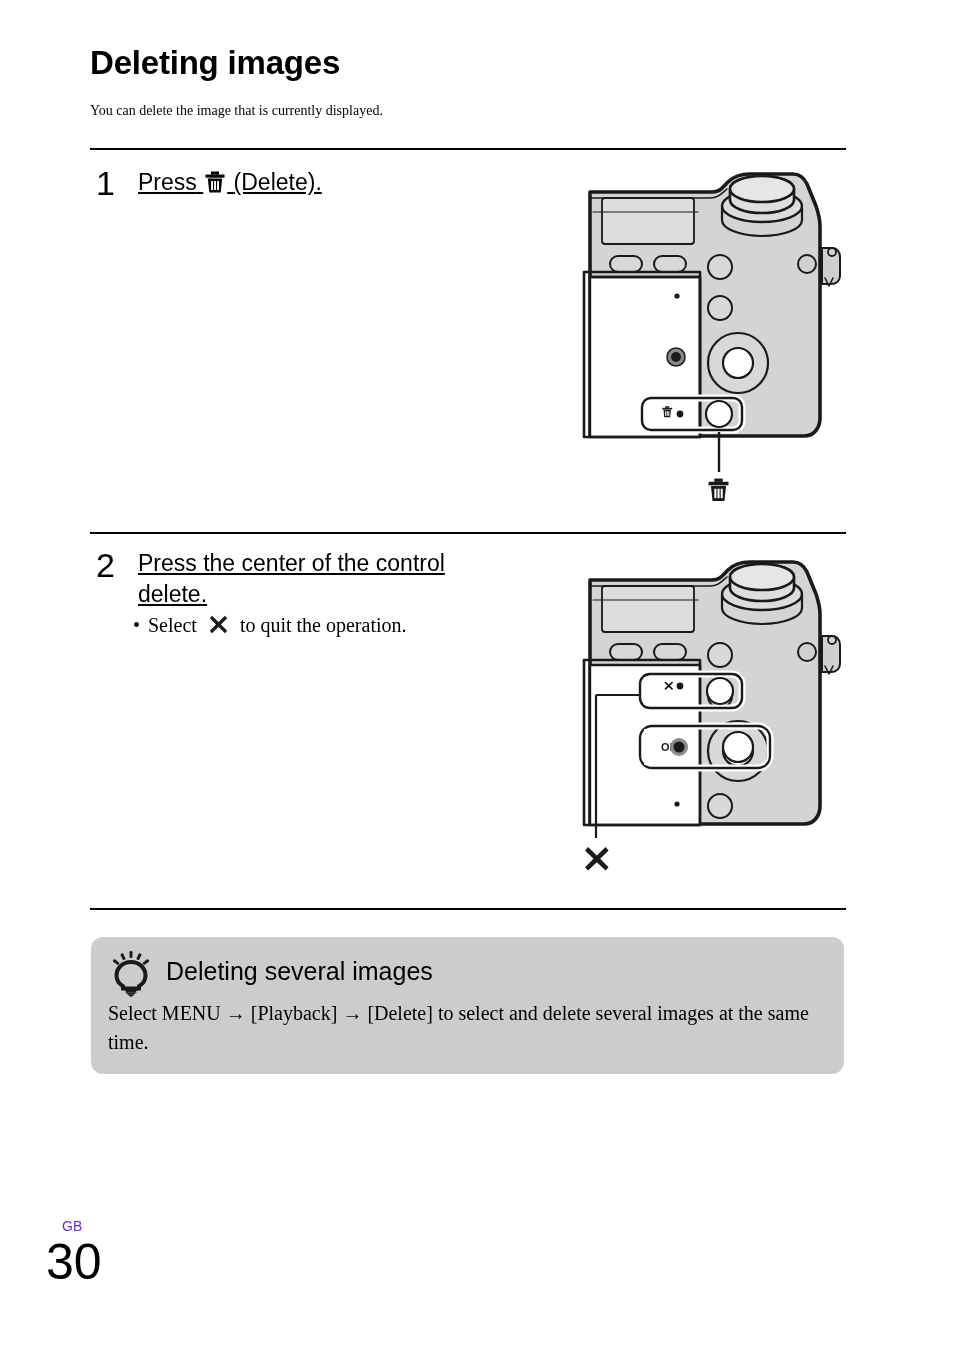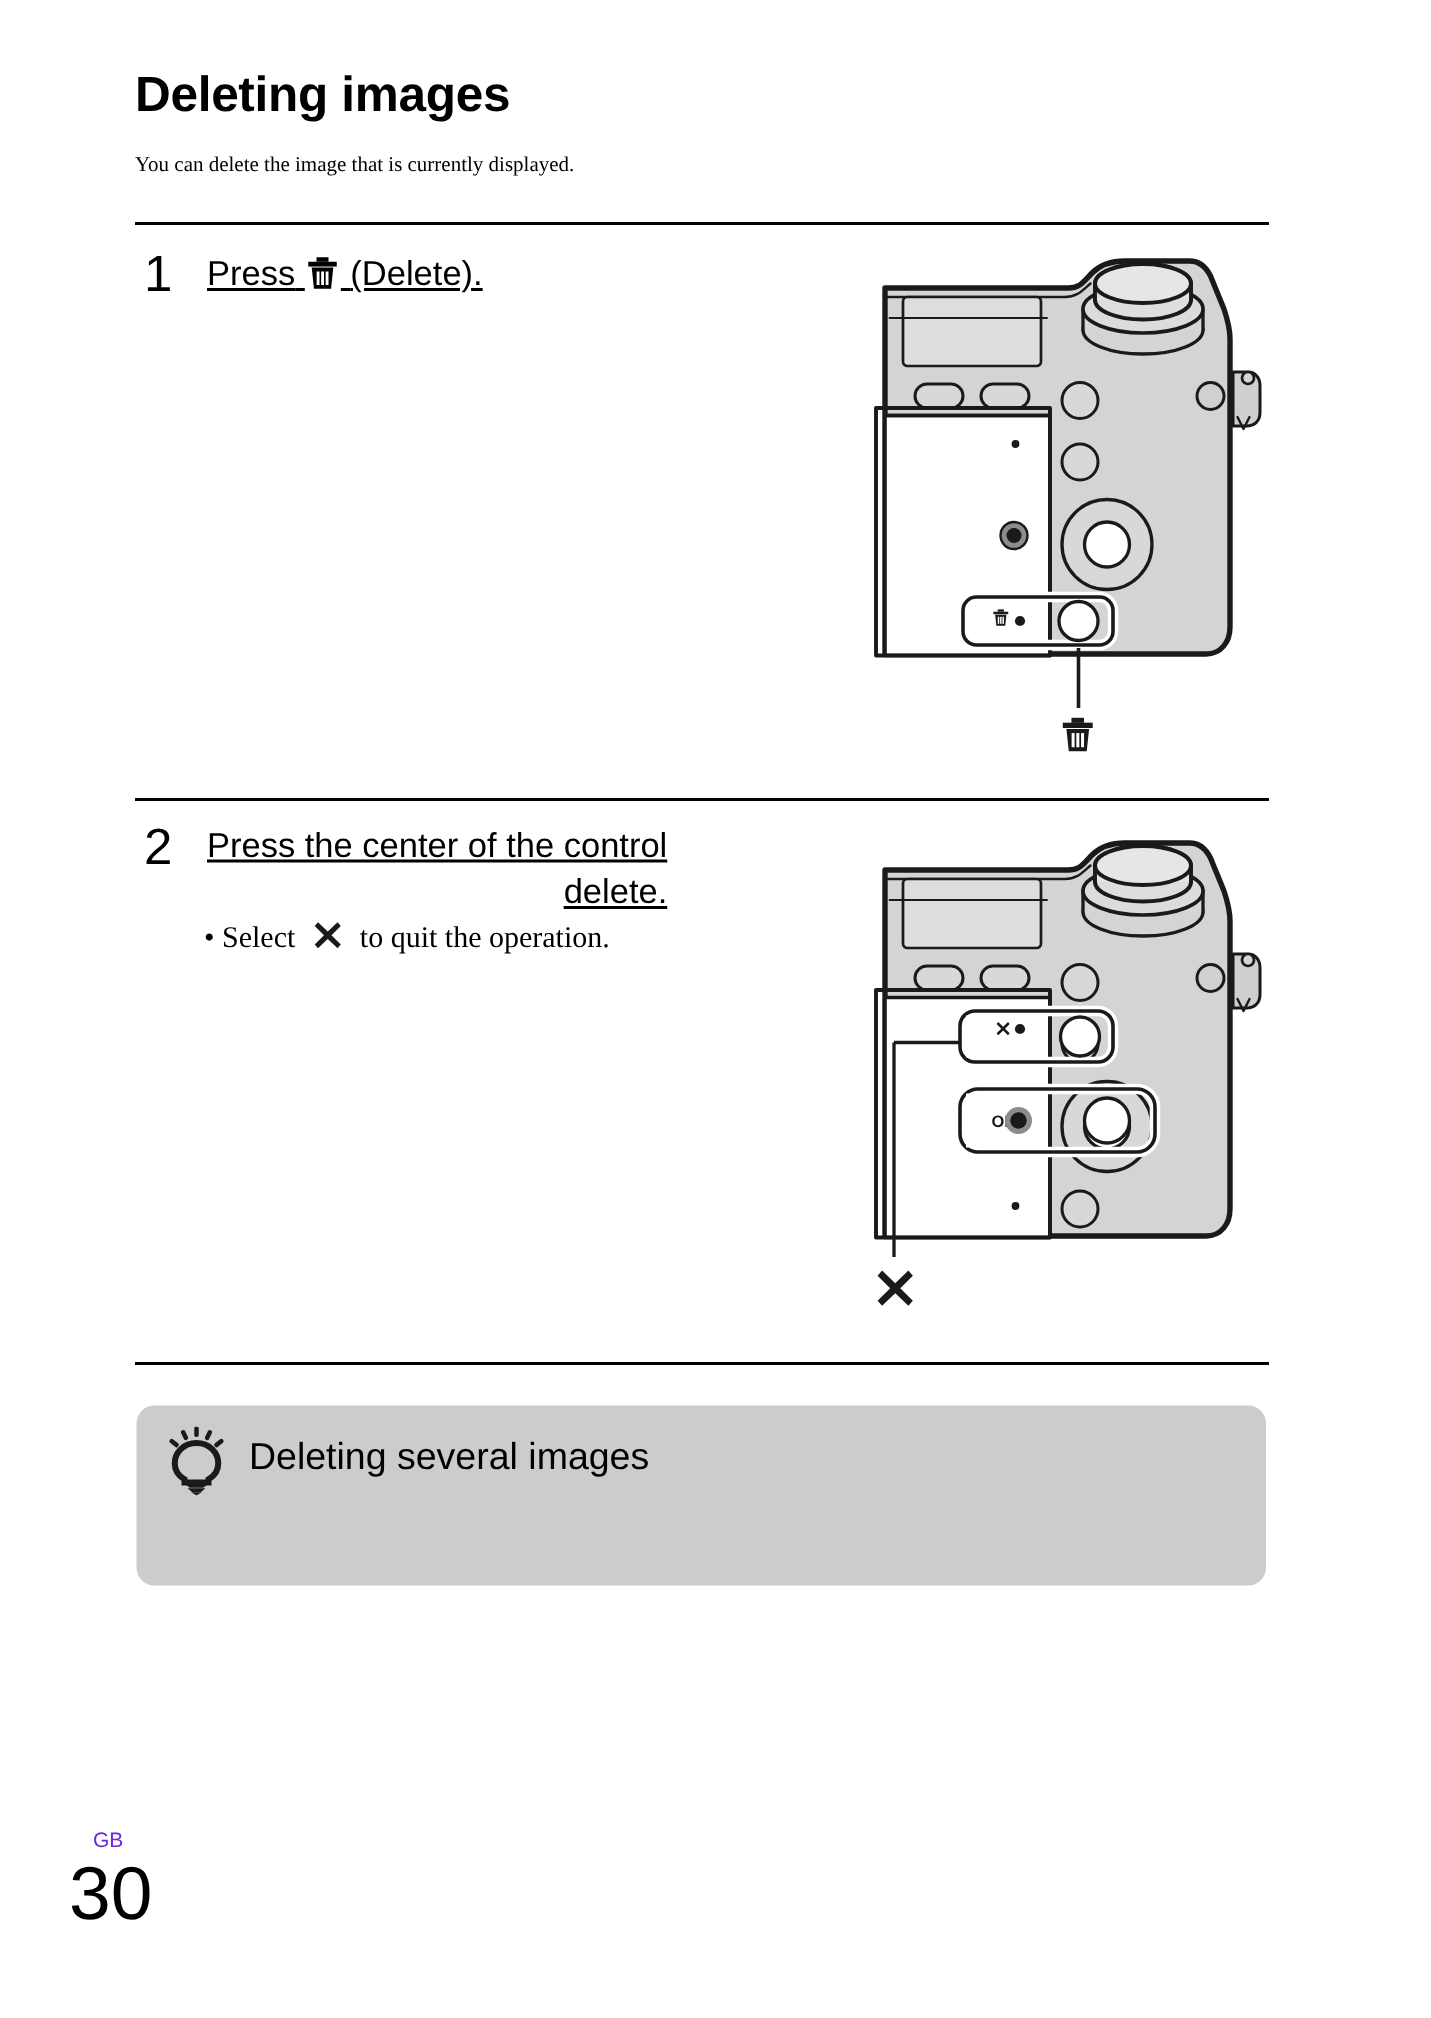--- a/index.html
+++ b/index.html
@@ -11,21 +11,20 @@
     width: 954px;
     height: 1345px;
     position: relative;
     font-family: "Liberation Serif", serif;
     color: #000000;
     overflow: hidden;
   }
   .page {
     position: absolute;
     inset: 0;
-    text-align: right;
   }
 
   
   .page-title {
     position: absolute;
     left: 90px;
     top: 44px;
     font-family: "Liberation Sans", sans-serif;
     font-weight: bold;
     font-size: 33px;
@@ -95,21 +94,21 @@
     display: inline-block;
     width: 10px;
   }
 
   
   .tip-box {
     position: absolute;
     left: 91px;
     top: 937px;
     width: 753px;
-    height: 120px;
+    height: 137px;
     background: #cccccc;
     border-radius: 12px;
   }
   .tip-heading {
     position: absolute;
     left: 75px;
     top: 20px;
     font-family: "Liberation Sans", sans-serif;
     font-size: 25px;
     color: #000;
@@ -356,18 +355,19 @@
           <rect x="12.5" y="2.2" width="3" height="7" rx="1.3" transform="rotate(-26 14 5.7)"></rect>
           <rect x="28.5" y="2.2" width="3" height="7" rx="1.3" transform="rotate(26 30 5.7)"></rect>
           <rect x="5.5" y="7.6" width="3" height="7" rx="1.3" transform="rotate(-52 7 11)"></rect>
           <rect x="35.5" y="7.6" width="3" height="7" rx="1.3" transform="rotate(52 37 11)"></rect>
         </g>
         <path d="M22 11 C13.5 11 7.5 17.2 7.5 24.6 C7.5 29.6 10.3 33 14 35.2 L14 37.4 L30 37.4 L30 35.2 C33.7 33 36.5 29.6 36.5 24.6 C36.5 17.2 30.5 11 22 11 Z" fill="none" stroke="#1a1a1a" stroke-width="4"></path>
         <path d="M14.5 38.5 h15 l-3 2.4 h-9 z M16 41.2 h12 l-3 2.4 h-6 z M18.5 43.8 h7 l-3.5 2.2 z" fill="#1a1a1a"></path>
       </svg>
     </div>
     <div class="tip-heading">Deleting several images</div>
+    <div class="tip-text">Select MENU → [Playback] → [Delete] to select and delete several images at the same time.</div>
   </div>
 
   <div class="footer-gb">GB</div>
   <div class="footer-page">30</div>
 
 </div>
 
 </body></html>

